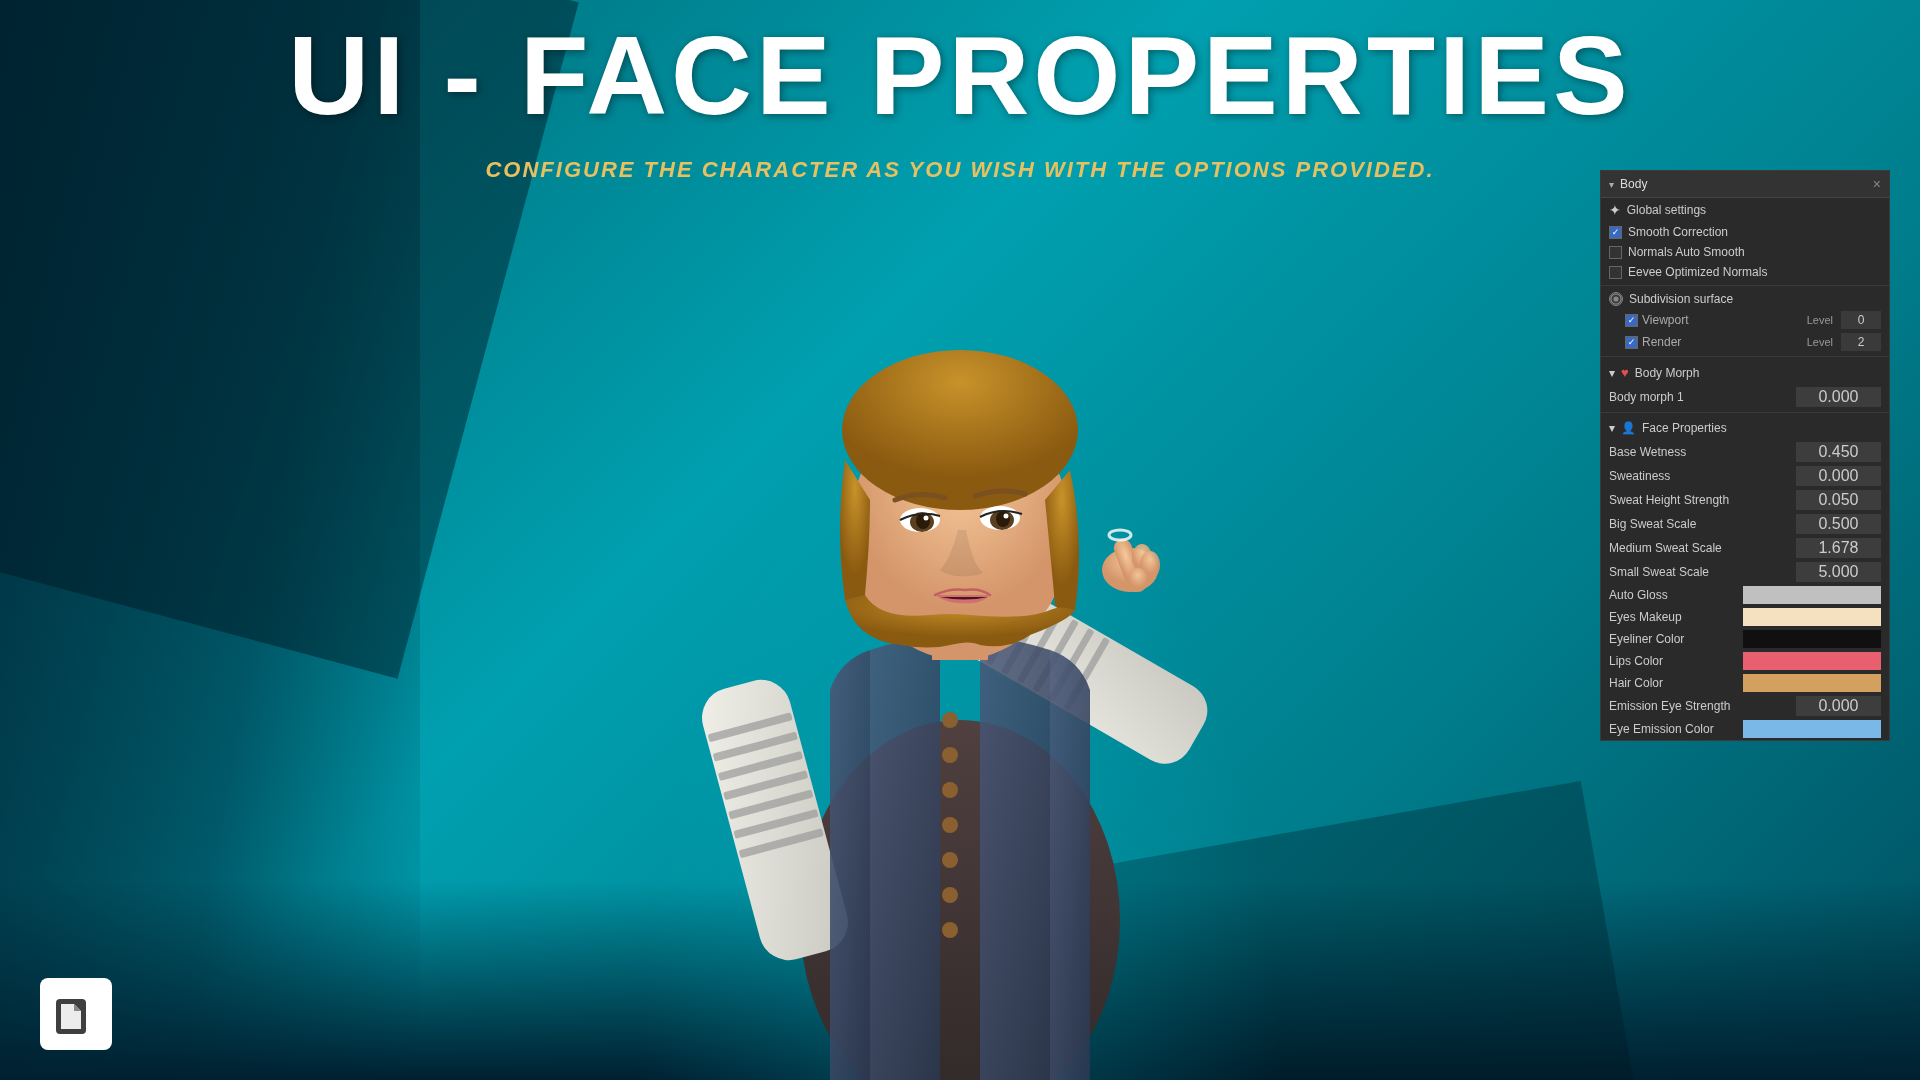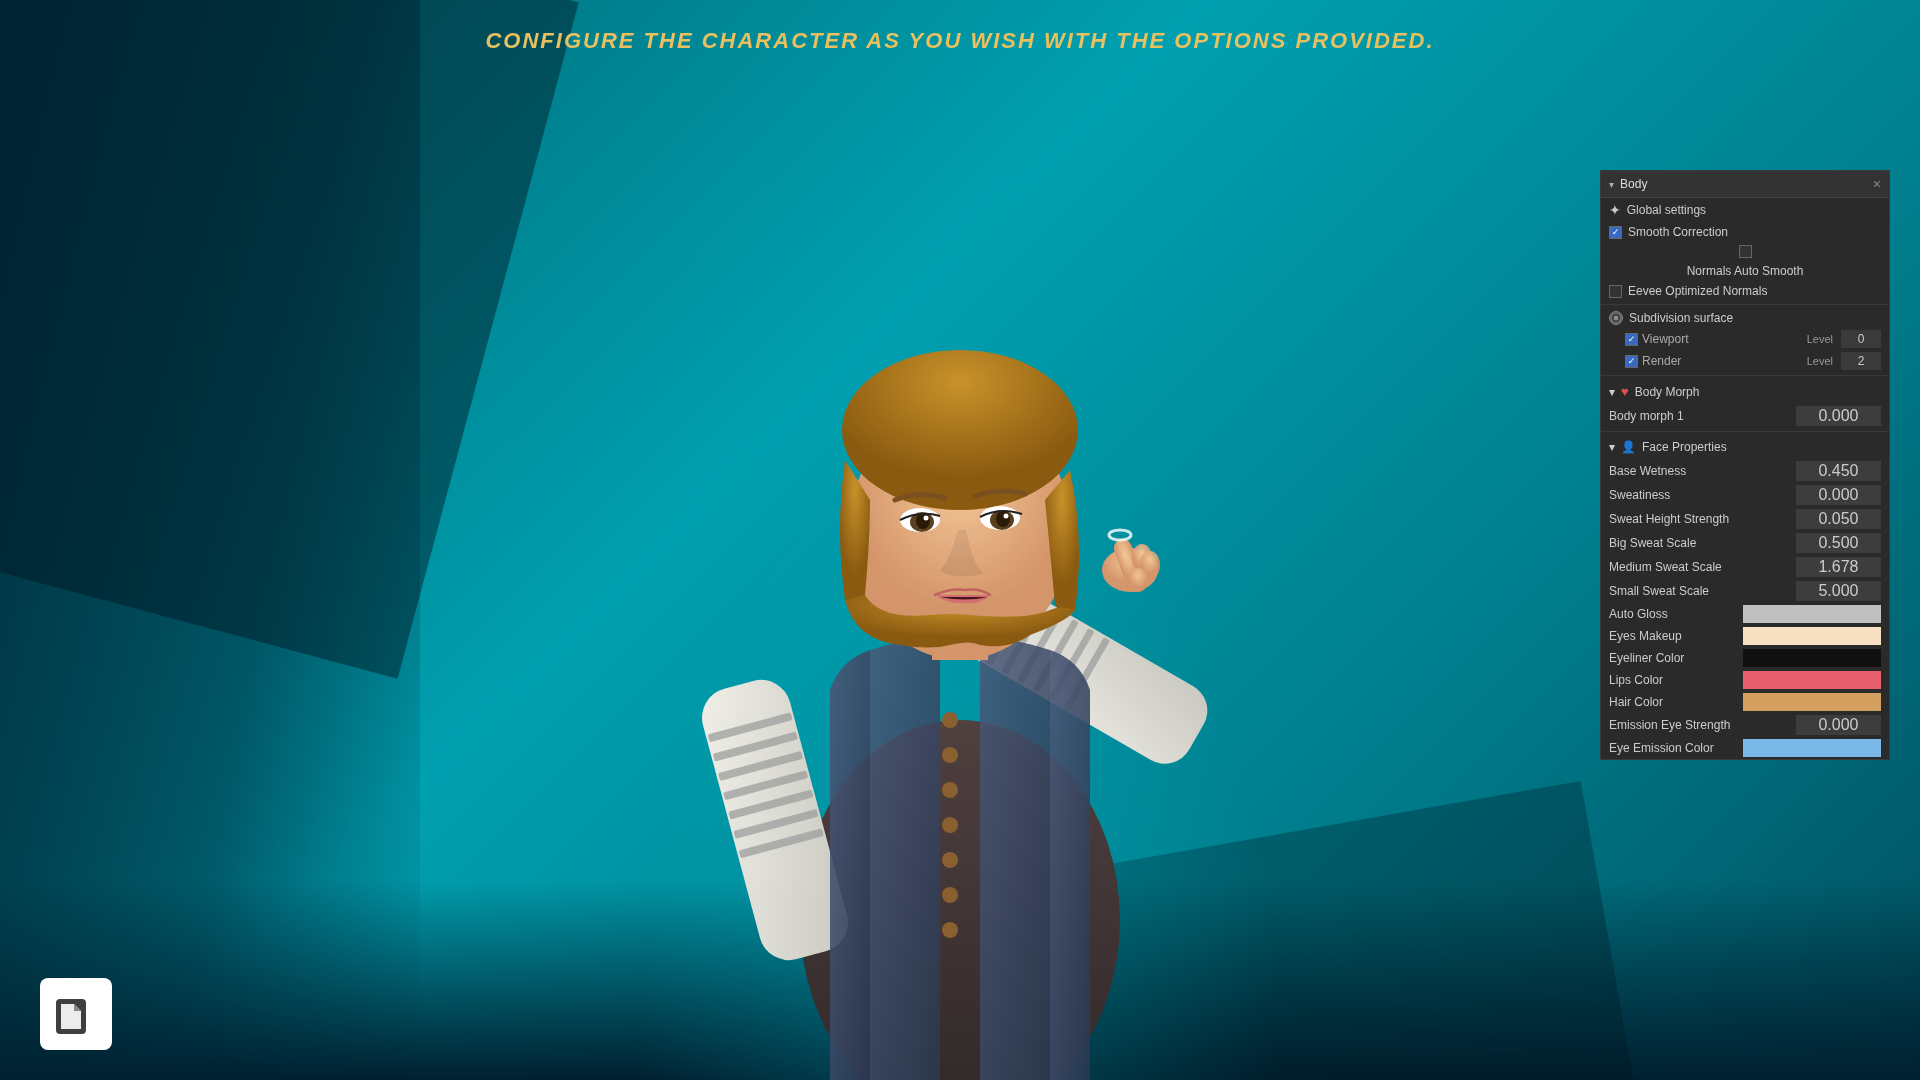--- a/index.html
+++ b/index.html
@@ -83,21 +83,21 @@
       text-shadow: 2px 2px 8px rgba(0,0,0,0.4);
     }
 
     .subtitle {
       font-size: 22px;
       font-weight: 700;
       font-style: italic;
       color: #e8c060;
       letter-spacing: 2px;
       text-transform: uppercase;
-      margin-top: 8px;
+      margin-top: 25px;
     }
 
     
     .logo-area {
       position: absolute;
       bottom: 30px;
       left: 40px;
       z-index: 20;
     }
 
@@ -433,20 +433,21 @@
 
     <ellipse cx="472" cy="338" rx="10" ry="14" fill="url(#skinGrad)" opacity="0.9"></ellipse>
     <ellipse cx="480" cy="345" rx="10" ry="14" fill="url(#skinGrad)" opacity="0.9"></ellipse>
     <ellipse cx="468" cy="360" rx="10" ry="12" fill="url(#skinGrad)" opacity="0.9"></ellipse>
 
     <ellipse cx="450" cy="315" rx="11" ry="5" fill="none" stroke="white" stroke-width="3" opacity="0.8"></ellipse>
   </svg>
 </div>
 
 <div class="header">
+  <h1 class="main-title">UI - FACE PROPERTIES</h1>
   <p class="subtitle">CONFIGURE THE CHARACTER AS YOU WISH WITH THE OPTIONS PROVIDED.</p>
 </div>
 
 <div class="logo-area">
   <div class="logo-box">
     <svg width="50" height="50" viewBox="0 0 50 50">
       <rect x="5" y="10" width="30" height="35" rx="4" fill="white"></rect>
       <rect x="10" y="5" width="30" height="35" rx="4" fill="white" opacity="0.7"></rect>
       <rect x="5" y="10" width="30" height="35" rx="4" fill="#2a2a2a" opacity="0.9"></rect>
       <path d="M 10 15 L 10 40 L 30 40 L 30 22 L 23 15 Z" fill="white" opacity="0.9"></path>
@@ -470,21 +471,21 @@
     <span>Global settings</span>
   </div>
 
   <div class="section-row" style="padding: 3px 8px;">
     <div class="checkbox">
       <span class="checkbox-check">✓</span>
     </div>
     <span class="section-label">Smooth Correction</span>
   </div>
 
-  <div class="section-row" style="padding: 3px 8px; flex-direction: column;">
+  <div class="section-row" style="padding: 3px 8px;">
     <div class="checkbox unchecked"></div>
     <span class="section-label">Normals Auto Smooth</span>
   </div>
 
   <div class="section-row" style="padding: 3px 8px;">
     <div class="checkbox unchecked"></div>
     <span class="section-label">Eevee Optimized Normals</span>
   </div>
 
   <div class="subsection-divider"></div>

